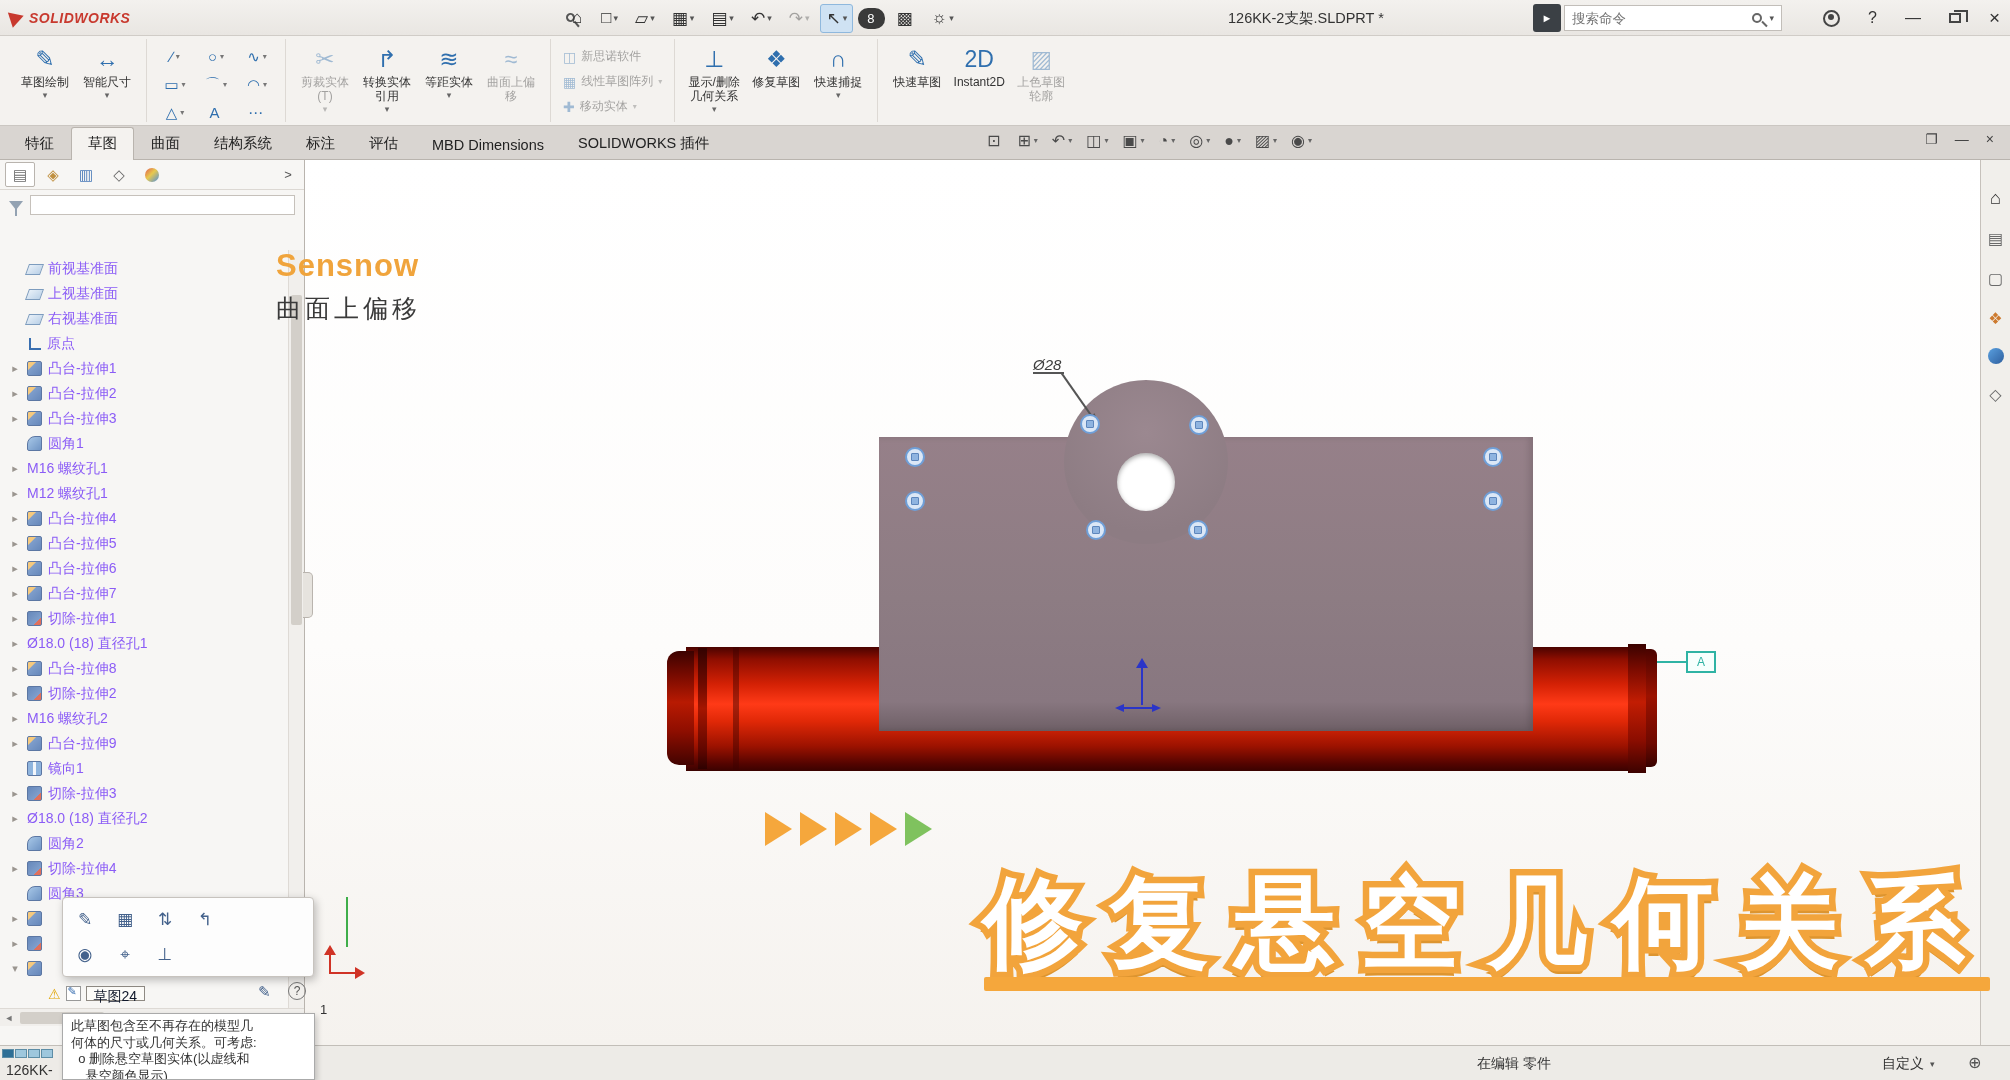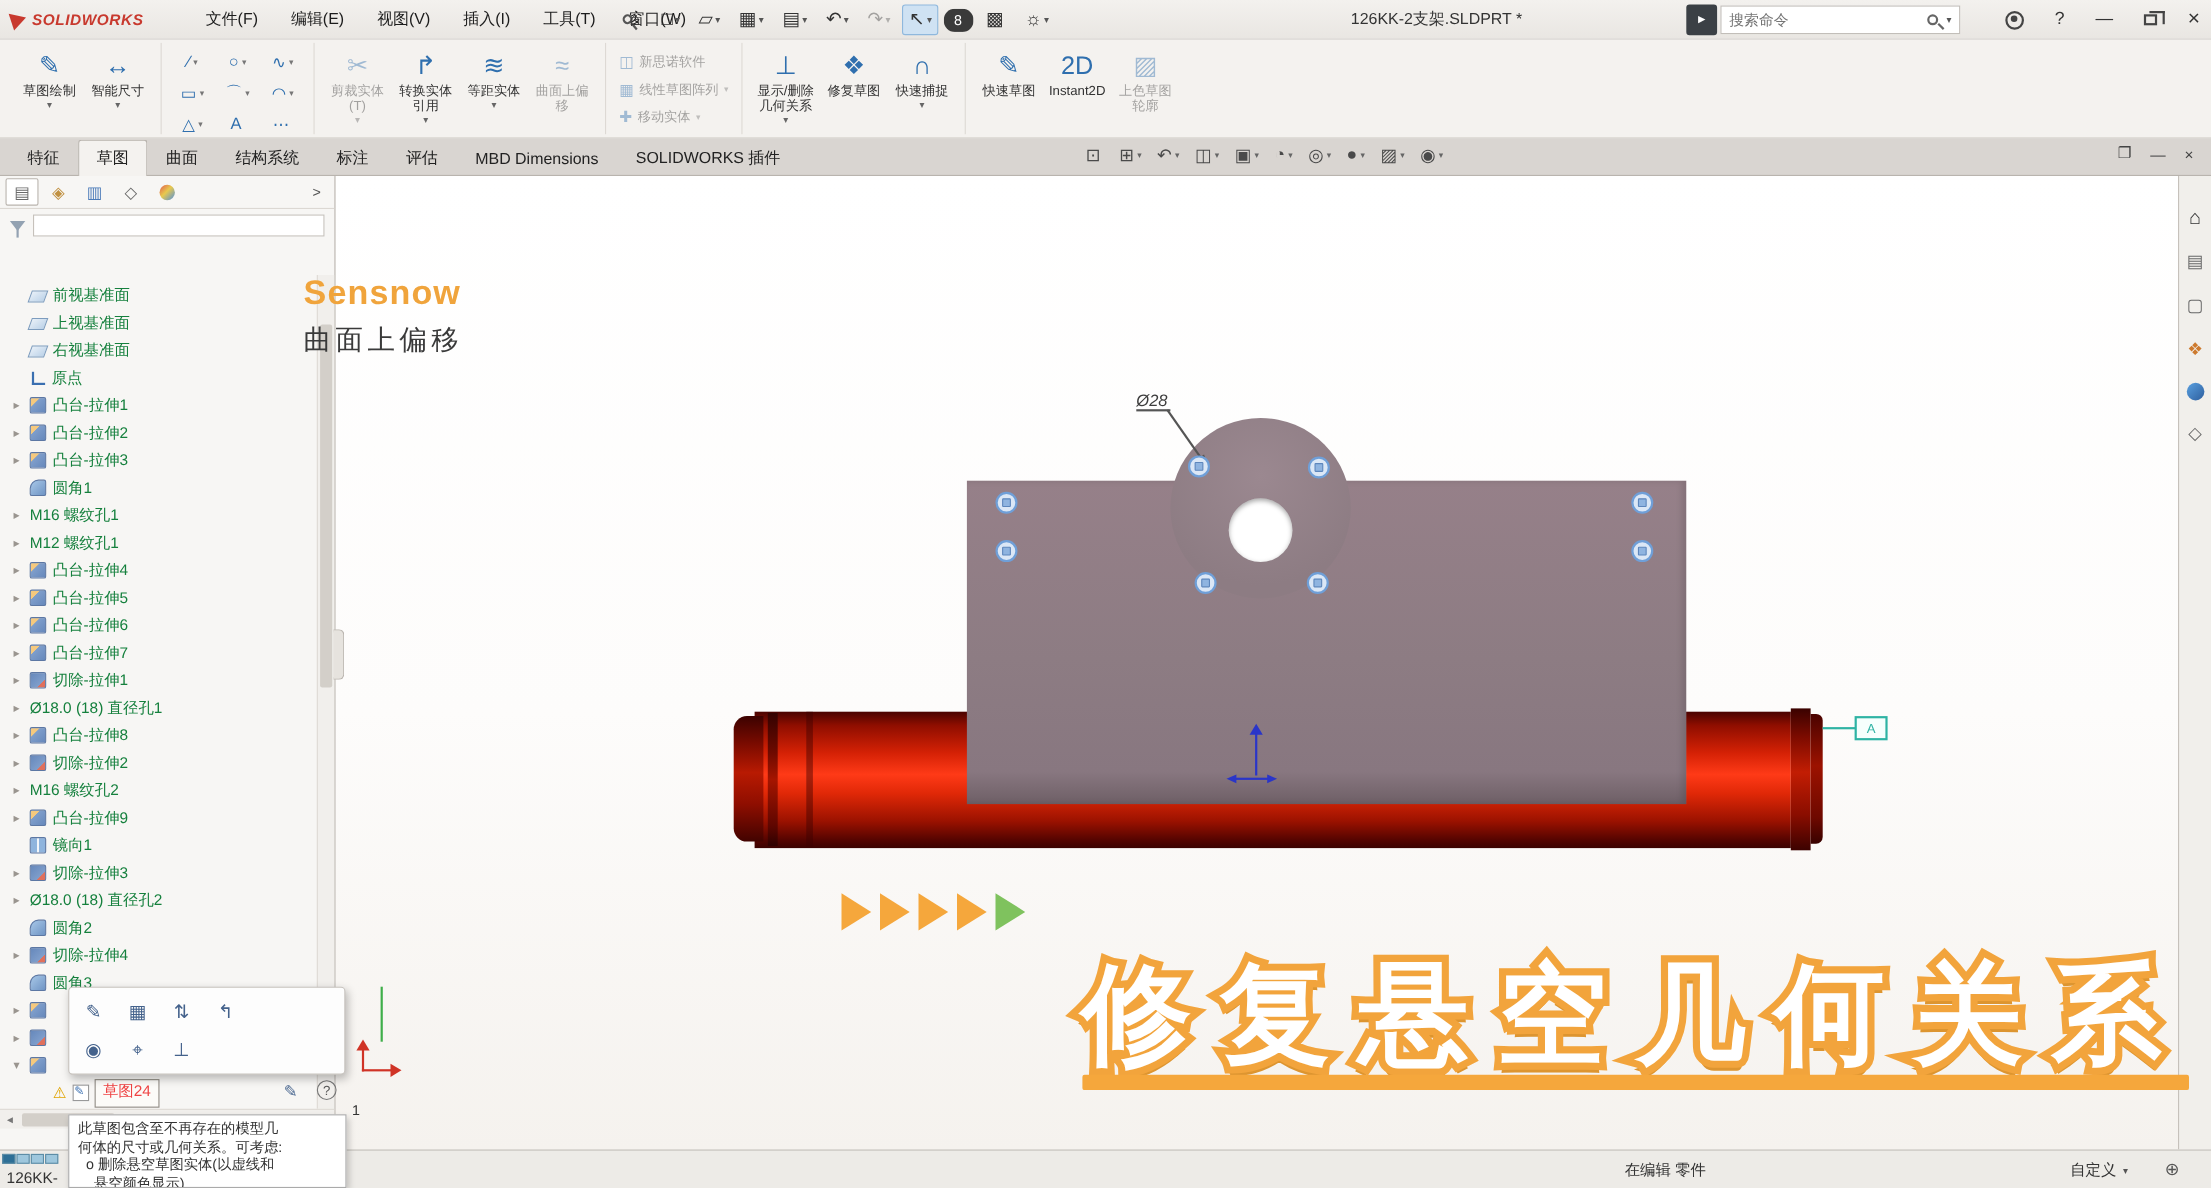--- a/index.html
+++ b/index.html
@@ -71,21 +71,21 @@
 .ptab.gold{color:#c09040}.ptab.blue{color:#4a7ab8}.ptab.ball i{width:14px;height:14px;border-radius:50%;background:linear-gradient(135deg,#e05a4e,#e8c94e 45%,#4e8fe0);display:block}
 .pcollapse{margin-left:auto;font-size:13px;color:#555;width:22px;text-align:center}
 .pfilter{display:flex;align-items:center;gap:7px;padding:5px 9px;height:30px}
 .i-funnel{width:0;height:0;border-left:7px solid transparent;border-right:7px solid transparent;border-top:9px solid #93a2b2;position:relative}
 .i-funnel::after{content:"";position:absolute;left:-1px;top:-2px;width:2px;height:8px;background:#93a2b2}
 .pfilter-input{flex:1;height:20px;background:#fff;border:1px solid #c6c1bb;outline:none;font-size:13px;padding:0 4px}
 .tree{position:absolute;left:0;top:96px;width:288px}
 .trow{display:flex;align-items:center;height:25px;padding-left:9px;gap:6px}
 .arrow{width:12px;font-size:11px;color:#9a958f;text-align:center;flex:none}
 .fico{width:15px;height:15px;flex:none;position:relative}
-.tlabel{font-size:14px;color:#15803d;white-space:nowrap}
+.tlabel{font-size:14px;color:#8b5cf6;white-space:nowrap}
 .fico.plane{height:11px;margin-top:2px;background:linear-gradient(135deg,#e8f0f8,#bcd2e8);border:1px solid #7d9cbe;transform:skewX(-20deg)}
 .fico.origin{width:12px;height:12px;border-left:2px solid #3a6fb0;border-bottom:2px solid #3a6fb0;margin-left:2px}
 .fico.boss{background:linear-gradient(135deg,#f5c97e 0%,#f5c97e 30%,#7f9ecb 32%,#6688bb 100%);border:1px solid #5c77a3;border-radius:2px}
 .fico.cut{background:linear-gradient(315deg,#e0705c 0%,#e0705c 28%,#7f9ecb 30%,#6688bb 100%);border:1px solid #5c77a3;border-radius:2px}
 .fico.fillet{background:linear-gradient(135deg,#a8c8e8,#6f94c4);border:1px solid #5c77a3;border-radius:8px 2px 2px 2px}
 .fico.mirror{background:linear-gradient(90deg,#8fb4dd 42%,#f3f6fa 42%,#f3f6fa 58%,#8fb4dd 58%);border:1px solid #5c77a3;border-radius:2px}
 .fico.sketch{background:#fff;border:1px solid #999}
 .fico.sketch::before{content:"✎";position:absolute;left:1px;top:-2px;font-size:11px;color:#3a6fb0}
 .vscroll{position:absolute;right:0;top:90px;width:16px;height:758px;background:#f1efec;border-left:1px solid #dedad5}
 .vthumb{position:absolute;left:2px;top:45px;width:11px;height:330px;background:#d3cfc9;border-radius:2px}
@@ -135,21 +135,21 @@
 .bigtitle{position:absolute;left:983px;top:872px;z-index:15;font-size:100px;font-weight:800;letter-spacing:26px;color:#fff;white-space:nowrap;line-height:1}
 .bigtitle::before{content:attr(data-text);position:absolute;left:0;top:0;z-index:-1;color:#f2a43c;-webkit-text-stroke:13px #f2a43c;text-shadow:0 9px 0 #dd9530;letter-spacing:26px}
 .underbar{position:absolute;left:984px;top:977px;width:1006px;height:14px;background:#f5a73c;z-index:15;border-radius:2px}
 
 
 .ctx{position:absolute;left:62px;top:897px;width:252px;height:80px;background:#fdfdfd;border:1px solid #c7c3be;border-radius:4px;box-shadow:2px 3px 8px rgba(0,0,0,.25);z-index:30;padding:4px 8px}
 .ctx-row{display:flex;gap:12px;align-items:center;height:35px}
 .ctx-btn{width:28px;height:28px;display:flex;align-items:center;justify-content:center;font-size:17px;color:#44628c;border-radius:3px}
 .skrow{position:absolute;left:0;top:981px;width:305px;height:25px;display:flex;align-items:center;z-index:25;padding-left:48px;gap:5px}
 .warn{color:#e0a400;font-size:14px}
-.skbox{border:1px solid #8f8a83;background:#fcfbf8;padding:0 7px;height:26px;line-height:19px;font-size:14px;color:#ef4444;white-space:nowrap}
+.skbox{border:1px solid #8f8a83;background:#fcfbf8;padding:0 7px;height:15px;line-height:19px;font-size:14px;color:#0f172a;white-space:nowrap}
 .skedit{position:absolute;left:258px;top:983px;font-size:15px;color:#44628c;z-index:26}
 .skhelp{position:absolute;left:288px;top:982px;width:18px;height:18px;border:1.5px solid #777;border-radius:50%;font-size:12px;color:#555;display:flex;align-items:center;justify-content:center;z-index:26}
 .tip{position:absolute;left:62px;top:1013px;width:253px;height:67px;background:#fff;border:1px solid #aaa;box-shadow:2px 3px 6px rgba(0,0,0,.2);z-index:40;padding:4px 8px;overflow:hidden}
 .tip div{font-size:13px;line-height:16.5px;color:#333;white-space:pre}
 
 
 .taskpane{position:absolute;right:0;top:160px;width:30px;height:885px;background:#f1efeb;border-left:1px solid #c6c1bb;display:flex;flex-direction:column;align-items:center;padding-top:28px;gap:20px;z-index:4}
 .tp{font-size:16px;color:#6a6a6a;width:20px;height:20px;display:flex;align-items:center;justify-content:center}
 .tp.dark{color:#333;font-size:18px}
 .tp.orange{color:#cd7a2e}
@@ -167,29 +167,20 @@
 .st-globe{position:absolute;left:1968px;top:7px;font-size:16px;color:#555}
 </style>
 </head>
 <body>
 
 <div class="titlebar">
   <div class="logo">
     <span class="logo-tri"></span>
     <span class="logo-text">SOLIDWORKS</span>
   </div>
-  <div class="menubar">
-
-  <div class="menu">文件(F)</div>
-      <div class="menu">编辑(E)</div>
-      <div class="menu">视图(V)</div>
-      <div class="menu">插入(I)</div>
-      <div class="menu">工具(T)</div>
-      <div class="menu">窗口(W)</div>
-    </div>
   <span class="i-pin" style="position:absolute;left:556px;top:13px"></span>
   <div class="qa">
 
   <div class="qa-btn">
         <span>⌂</span>
         <span class="dd"></span>
       </div>
       <div class="qa-btn">
         <span>□</span>
         <span class="dd">▾</span>

